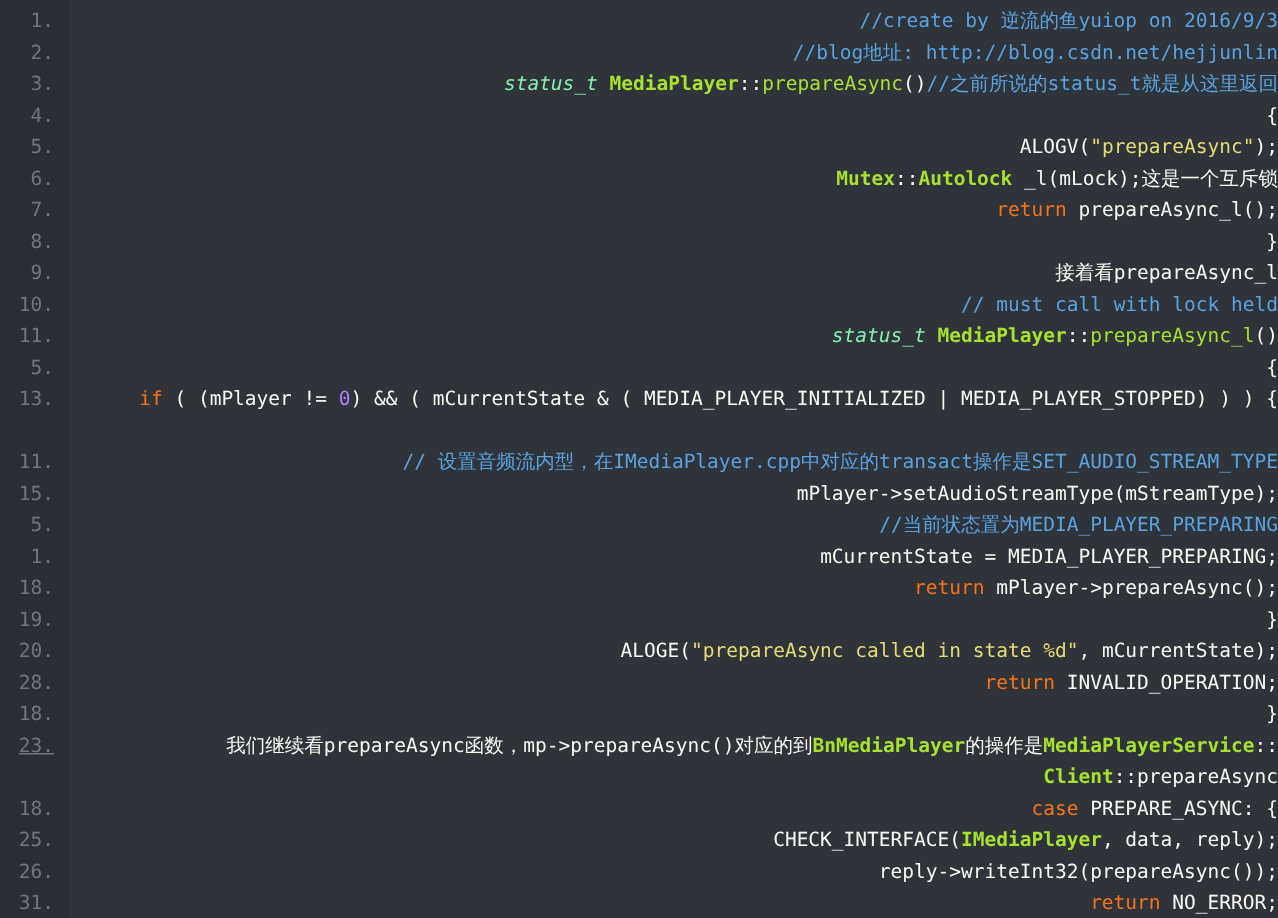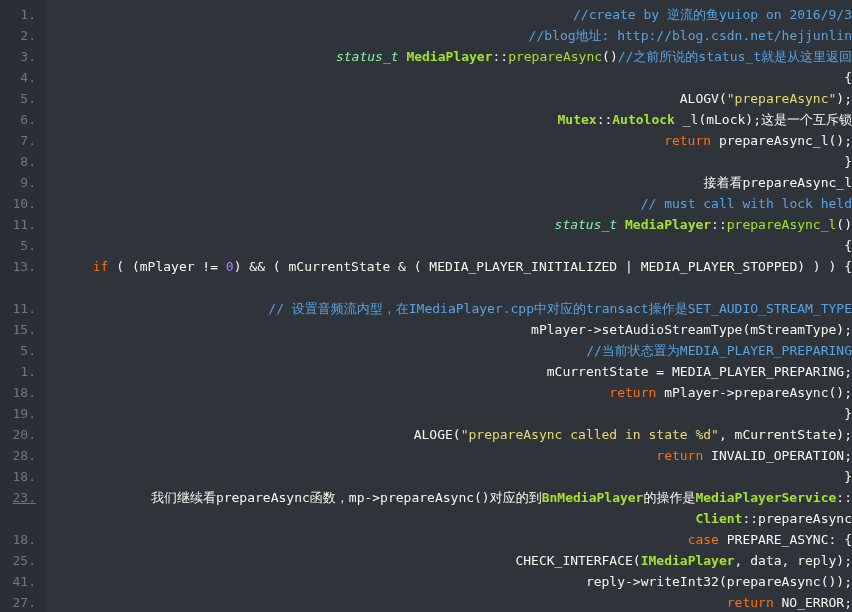--- a/index.html
+++ b/index.html
@@ -69,17 +69,17 @@
       <div>5.</div>
       <div>1.</div>
       <div>18.</div>
       <div>19.</div>
       <div>20.</div>
       <div>28.</div>
       <div>18.</div>
       <div style="height: 42px; text-decoration: underline;">23.</div>
       <div>18.</div>
       <div>25.</div>
-      <div>41.</div>
-      <div>27.</div>
+      <div>26.</div>
+      <div>31.</div>
     </div>
   <div class="code" id="code"><div class="line"><span class="c-comment">//create by 逆流的鱼yuiop on 2016/9/3</span></div><div class="line"><span class="c-comment">//blog地址: http://blog.csdn.net/hejjunlin</span></div><div class="line"><span class="c-type">status_t</span><span class="c-plain"> </span><span class="c-classkw">MediaPlayer</span><span class="c-plain">::</span><span class="c-fn">prepareAsync</span><span class="c-plain">()</span><span class="c-comment">//之前所说的status_t就是从这里返回</span></div><div class="line"><span class="c-plain">{</span></div><div class="line"><span class="c-plain">    ALOGV(</span><span class="c-string">"prepareAsync"</span><span class="c-plain">);</span></div><div class="line"><span class="c-plain">    </span><span class="c-classkw">Mutex</span><span class="c-plain">::</span><span class="c-classkw">Autolock</span><span class="c-plain"> _l(mLock);这是一个互斥锁</span></div><div class="line"><span class="c-plain">    </span><span class="c-keyword">return</span><span class="c-plain"> prepareAsync_l();</span></div><div class="line"><span class="c-plain">}</span></div><div class="line"><span class="c-plain">接着看prepareAsync_l</span></div><div class="line"><span class="c-comment">// must call with lock held</span></div><div class="line"><span class="c-type">status_t</span><span class="c-plain"> </span><span class="c-classkw">MediaPlayer</span><span class="c-plain">::</span><span class="c-fn">prepareAsync_l</span><span class="c-plain">()</span></div><div class="line"><span class="c-plain">{</span></div><div class="line wrap2"><span class="c-plain">    </span><span class="c-keyword">if</span><span class="c-plain"> ( (mPlayer != </span><span class="c-num">0</span><span class="c-plain">) &amp;&amp; ( mCurrentState &amp; ( MEDIA_PLAYER_INITIALIZED | MEDIA_PLAYER_STOPPED) ) ) {</span></div><div class="line"><span class="c-plain">        </span><span class="c-comment">// 设置音频流内型，在IMediaPlayer.cpp中对应的transact操作是SET_AUDIO_STREAM_TYPE</span></div><div class="line"><span class="c-plain">        mPlayer-&gt;setAudioStreamType(mStreamType);</span></div><div class="line"><span class="c-plain">        </span><span class="c-comment">//当前状态置为MEDIA_PLAYER_PREPARING</span></div><div class="line"><span class="c-plain">        mCurrentState = MEDIA_PLAYER_PREPARING;</span></div><div class="line"><span class="c-plain">        </span><span class="c-keyword">return</span><span class="c-plain"> mPlayer-&gt;prepareAsync();</span></div><div class="line"><span class="c-plain">    }</span></div><div class="line"><span class="c-plain">    ALOGE(</span><span class="c-string">"prepareAsync called in state %d"</span><span class="c-plain">, mCurrentState);</span></div><div class="line"><span class="c-plain">    </span><span class="c-keyword">return</span><span class="c-plain"> INVALID_OPERATION;</span></div><div class="line"><span class="c-plain">}</span></div><div class="line wrap2"><span class="c-plain">我们继续看prepareAsync函数，mp-&gt;prepareAsync()对应的到</span><span class="c-classkw">BnMediaPlayer</span><span class="c-plain">的操作是</span><span class="c-classkw">MediaPlayerService</span><span class="c-plain">::</span><span class="c-classkw">Client</span><span class="c-plain">::prepareAsync</span></div><div class="line"><span class="c-keyword">case</span><span class="c-plain"> PREPARE_ASYNC: {</span></div><div class="line"><span class="c-plain">    CHECK_INTERFACE(</span><span class="c-classkw">IMediaPlayer</span><span class="c-plain">, data, reply);</span></div><div class="line"><span class="c-plain">    reply-&gt;writeInt32(prepareAsync());</span></div><div class="line"><span class="c-plain">    </span><span class="c-keyword">return</span><span class="c-plain"> NO_ERROR;</span></div></div>
 </div>
 
 </body></html>

